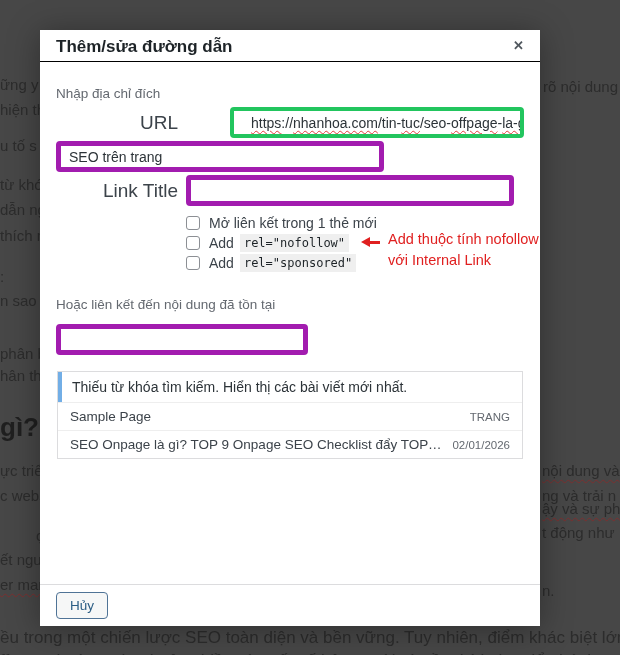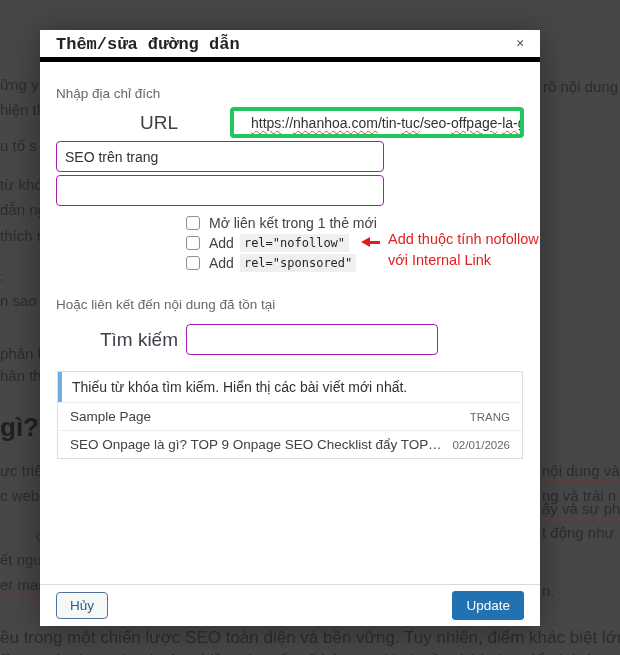--- a/index.html
+++ b/index.html
@@ -12,32 +12,32 @@
   .bg-layer { position: absolute; inset: 0; z-index: 1; }
   .bg-frag { position: absolute; white-space: nowrap; font-size: 15px; color: #2c2c2c; }
   .bg-frag.big { font-weight: 700; color: #1f1f1f; }
   .bg-frag.wide { font-size: 17px; }
   .squiggle-bg { text-decoration: underline wavy #7a2f2f 1px; text-underline-offset: 3px; }
 
   
   .modal { position: absolute; z-index: 2; left: 40px; top: 30px; width: 500px; height: 596px;
            background: #fff; box-shadow: 0 3px 30px rgba(0,0,0,.35); }
   .modal-header { height: 32px; display: flex; align-items: center; justify-content: space-between;
-                  padding: 12px 16px; border-bottom: 5px solid #000000; font-family: Liberation Mono, monospace; }
+                  padding: 12px 16px; border-bottom: 1px solid #000000; }
   .modal-title { font-size: 17px; font-weight: 700; color: #1d2327; padding-top:2px; }
   .close-btn { font-size: 13px; font-weight: 700; color: #50575e; cursor: pointer; line-height: 1; }
 
   .modal-body { padding: 0 16px; }
   .section-label { margin-top: 24px; font-size: 13.5px; color: #646970; height: 18px; }
 
   .form-row { display: flex; align-items: center; margin-top: 3px; }
   .form-row:first-of-type { margin-top: 8px; }
   .f-label { width: 122px; text-align: right; margin-right: 8px; font-size: 19px; color: #3c434a; flex: none; }
   .txt-input, .fake-input {
-      width: 328px; height: 31px; border: 1px solid #a21caf; border-radius: 4px;
+      width: 328px; height: 31px; border: 5px solid #a21caf; border-radius: 4px;
       font-size: 14px; color: #2c3338; padding: 0 8px; background: #fff;
       font-family: "Liberation Sans", sans-serif; }
   .fake-input { display: flex; align-items: center; overflow: hidden; white-space: nowrap; }
   .fake-input.focused { border: 4px solid #22c55e; padding: 0 17px; margin-left: 44px; }
   .sq { text-decoration: underline wavy #e03d3d 1px; text-underline-offset: 2px; }
 
   .cb-section { margin-left: 130px; margin-top: 7px; position: relative; }
   .cb-row { display: flex; align-items: center; height: 20px; }
   .cb-box { width: 14px; height: 14px; border: 1px solid #8c8f94; border-radius: 3px; background: #fff; margin-right: 9px; flex: none; }
   .cb-label { font-size: 14px; color: #3c434a; display: flex; align-items: center; }
@@ -56,21 +56,21 @@
   .results-panel { margin: 16px 1px 0 1px; border: 1px solid #dcdcde; }
   .notice-row { background: #fff; border-left: 4px solid #72aee6; padding: 6px 10px; font-size: 14px; color: #2c3338; height: 30px; display:flex; align-items:center; }
   .results-list { list-style: none; }
   .results-list li { display: flex; align-items: center; justify-content: space-between;
                      height: 28px; padding: 0 12px; border-top: 1px solid #eeeeee; font-size: 13.5px; color: #3c434a; cursor: pointer; }
   .res-title { overflow: hidden; white-space: nowrap; text-overflow: ellipsis; }
   .res-meta { color: #646970; font-size: 11.5px; flex: none; margin-left: 10px; }
 
   .modal-footer { position: absolute; left: 0; right: 0; bottom: 0; height: 42px;
                   border-top: 1px solid #dcdcde; display: flex; align-items: center;
-                  justify-content: space-between; padding: 0 16px; }
+                  justify-content: flex-start; padding: 0 16px; }
   .btn-secondary { background: #f6f7f7; border: 1px solid #4f7396; color: #2b5d84; border-radius: 4px;
                    font-size: 13.5px; padding: 5px 13px; cursor: pointer; font-family: inherit; }
   .btn-primary { background: #2271b1; border: 1px solid #2271b1; color: #fff; border-radius: 3px;
                  font-size: 13.5px; padding: 6px 13px; cursor: pointer; font-family: inherit; }
 </style>
 </head>
 <body>
 
 <div class="stage">
 
@@ -117,20 +117,21 @@
         <div class="fake-input focused" role="textbox">
           <span><span class="sq">https</span><span>://</span><span class="sq">nhanhoa.com</span><span>/tin-</span><span class="sq">tuc</span><span>/seo-</span><span class="sq">offpage</span><span>-</span><span class="sq">la-gi</span><span>.htr</span></span>
         </div>
       </div>
 
       <div class="form-row">
         <input class="txt-input" type="text" value="SEO trên trang" style="">
       </div>
 
       <div class="form-row">
+        <label class="f-label">Link Title</label>
         <input class="txt-input" type="text" value="" style="">
       </div>
 
       <div class="cb-section">
         <div class="cb-row">
           <span class="cb-box"></span>
           <span class="cb-label">Mở liên kết trong 1 thẻ mới</span>
         </div>
         <div class="cb-row">
           <span class="cb-box"></span>
@@ -155,21 +156,20 @@
           <span class="ann-text">
             <span>Add thuộc tính nofollow</span><br>
             <span>với Internal Link</span>
           </span>
         </div>
       </div>
 
       <div class="section-label">Hoặc liên kết đến nội dung đã tồn tại</div>
 
       <div class="form-row search-row">
-        <label class="f-label">Tìm kiếm</label>
         <input class="txt-input" type="text" value="" style="">
       </div>
 
       <div class="results-panel">
         <div class="notice-row">Thiếu từ khóa tìm kiếm. Hiển thị các bài viết mới nhất.</div>
         <ul class="results-list">
             <li>
               <span class="res-title">Sample Page</span>
               <span class="res-meta">TRANG</span>
             </li>
@@ -177,17 +177,16 @@
               <span class="res-title">SEO Onpage là gì? TOP 9 Onpage SEO Checklist đẩy TOP website</span>
               <span class="res-meta">02/01/2026</span>
             </li>
           </ul>
       </div>
 
     </div>
 
     <div class="modal-footer">
       <button class="btn-secondary">Hủy</button>
-      <button class="btn-primary">Update</button>
     </div>
 
   </div>
 </div>
 
 </body></html>

